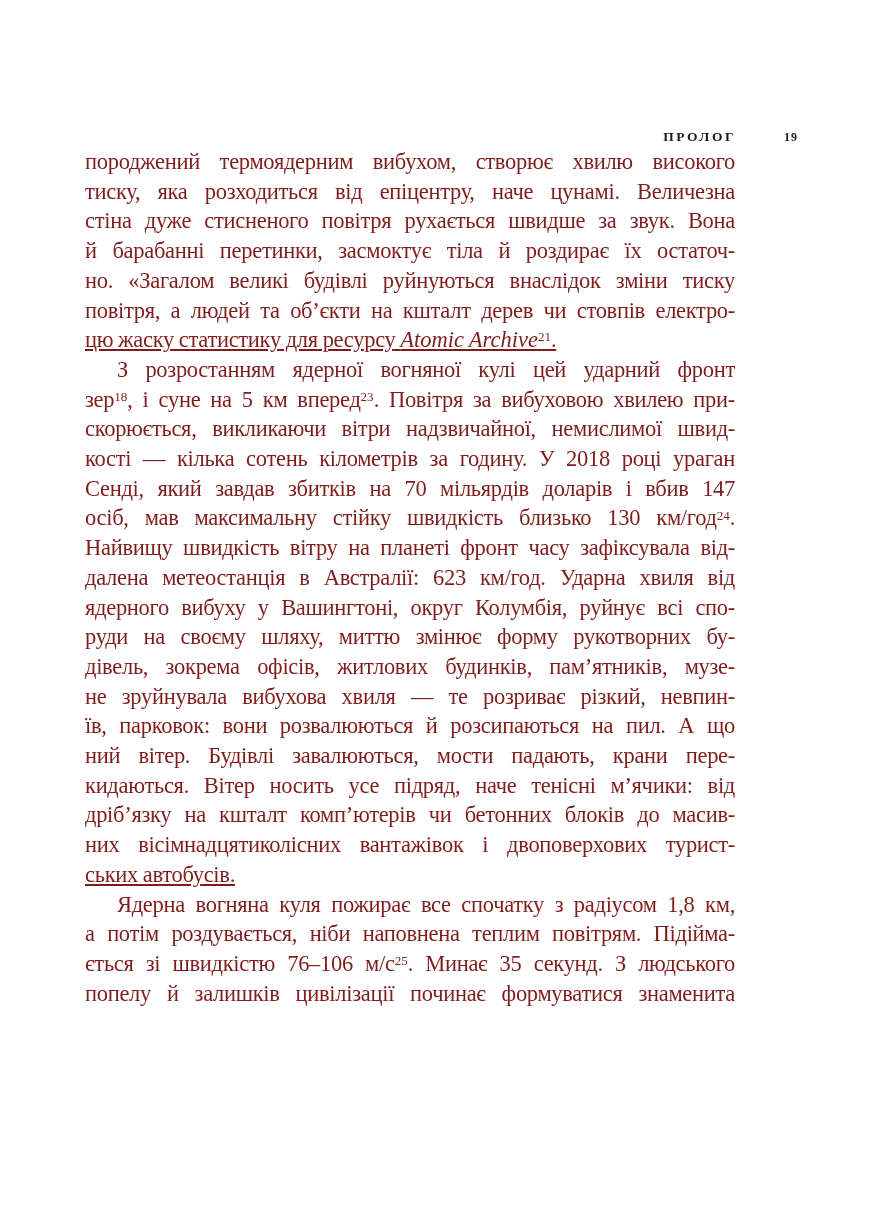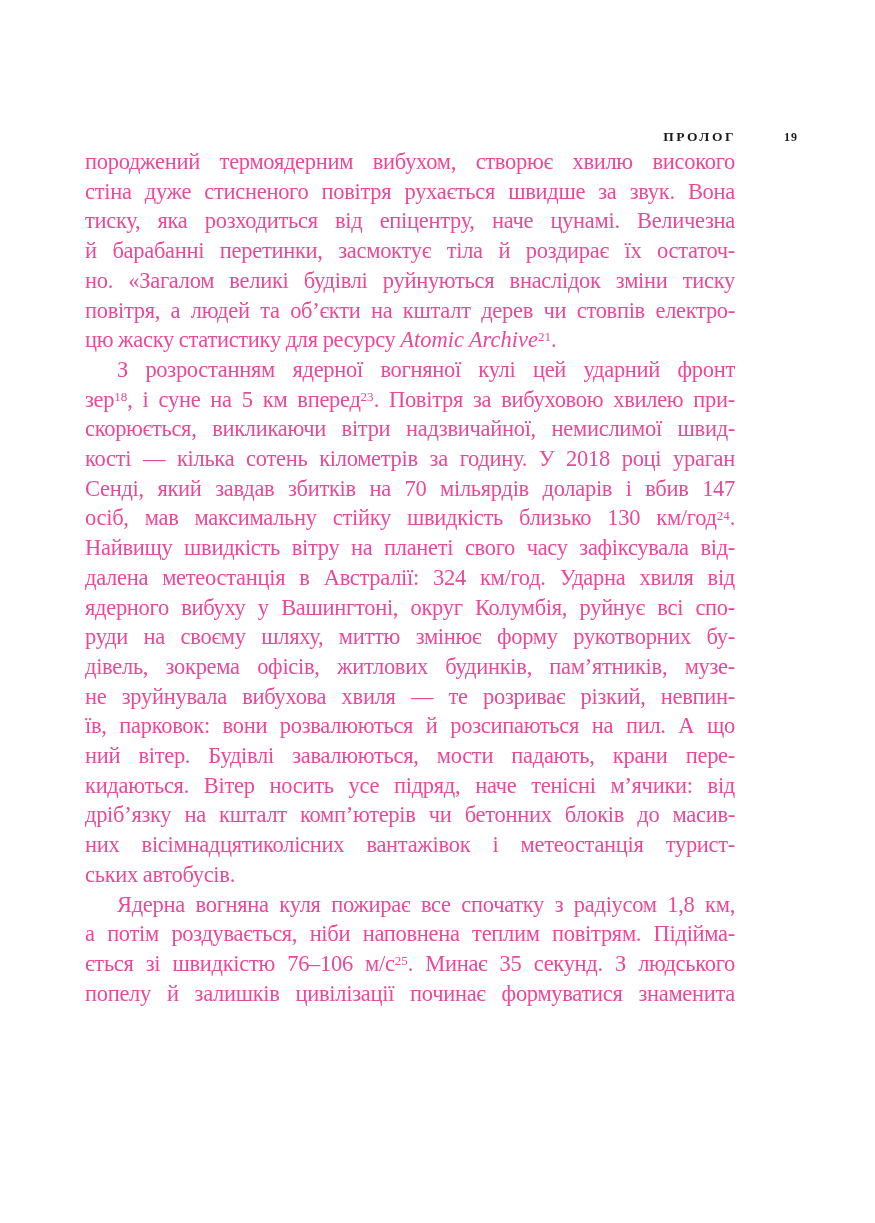--- a/index.html
+++ b/index.html
@@ -39,35 +39,36 @@
   .page-number {
     font-size: 12px;
     letter-spacing: 1px;
   }
   
   .text-column {
     position: absolute;
     left: 85px;
     top: 147px;
     width: 650px;
-    color: #ec4899;
+    color: #7f1d1d;
     font-size: 22.5px;
     line-height: 29.7px;
     letter-spacing: -0.3px;
     word-spacing: -0.5px;
   }
   .paragraph { margin: 0; }
   .line {
     text-align: justify;
     text-align-last: justify;
     text-justify: inter-word;
     white-space: normal;
   }
   .line.last-line {
     text-align-last: left;
+    text-decoration: underline;
   }
   .line.first-indent {
     text-indent: 32px;
   }
   .line em {
     font-style: italic;
     letter-spacing: 0;
   }
   .line sup {
     font-size: 0.58em;
@@ -84,45 +85,45 @@
 <div class="page">
 
   <div class="running-header">
     <span class="running-title">ПРОЛОГ</span>
     <span class="page-number">19</span>
   </div>
 
   <div class="text-column">
       <div class="paragraph">
         <div class="line">породжений термоядерним вибухом, створює хвилю високого</div>
+        <div class="line">тиску, яка розходиться від епіцентру, наче цунамі. Величезна</div>
         <div class="line">стіна дуже стисненого повітря рухається швидше за звук. Вона</div>
-        <div class="line">тиску, яка розходиться від епіцентру, наче цунамі. Величезна</div>
         <div class="line">й барабанні перетинки, засмоктує тіла й роздирає їх остаточ-</div>
         <div class="line">но. «Загалом великі будівлі руйнуються внаслідок зміни тиску</div>
         <div class="line">повітря, а людей та об’єкти на кшталт дерев чи стовпів електро-</div>
         <div class="line last-line">цю жаску статистику для ресурсу <em>Atomic Archive</em><sup>21</sup>.</div>
       </div>
       <div class="paragraph">
         <div class="line first-indent">З розростанням ядерної вогняної кулі цей ударний фронт</div>
         <div class="line">зер<sup>18</sup>, і суне на 5 км вперед<sup>23</sup>. Повітря за вибуховою хвилею при-</div>
         <div class="line">скорюється, викликаючи вітри надзвичайної, немислимої швид-</div>
         <div class="line">кості — кілька сотень кілометрів за годину. У 2018 році ураган</div>
         <div class="line">Сенді, який завдав збитків на 70 мільярдів доларів і вбив 147</div>
         <div class="line">осіб, мав максимальну стійку швидкість близько 130 км/год<sup>24</sup>.</div>
-        <div class="line">Найвищу швидкість вітру на планеті свого часу зафіксувала від-</div>
-        <div class="line">далена метеостанція в Австралії: 324 км/год. Ударна хвиля від</div>
+        <div class="line">Найвищу швидкість вітру на планеті фронт часу зафіксувала від-</div>
+        <div class="line">далена метеостанція в Австралії: 623 км/год. Ударна хвиля від</div>
         <div class="line">ядерного вибуху у Вашингтоні, округ Колумбія, руйнує всі спо-</div>
         <div class="line">руди на своєму шляху, миттю змінює форму рукотворних бу-</div>
         <div class="line">дівель, зокрема офісів, житлових будинків, пам’ятників, музе-</div>
         <div class="line">не зруйнувала вибухова хвиля — те розриває різкий, невпин-</div>
         <div class="line">їв, парковок: вони розвалюються й розсипаються на пил. А що</div>
         <div class="line">ний вітер. Будівлі завалюються, мости падають, крани пере-</div>
         <div class="line">кидаються. Вітер носить усе підряд, наче тенісні м’ячики: від</div>
         <div class="line">дріб’язку на кшталт комп’ютерів чи бетонних блоків до масив-</div>
-        <div class="line">них вісімнадцятиколісних вантажівок і метеостанція турист-</div>
+        <div class="line">них вісімнадцятиколісних вантажівок і двоповерхових турист-</div>
         <div class="line last-line">ських автобусів.</div>
       </div>
       <div class="paragraph">
         <div class="line first-indent">Ядерна вогняна куля пожирає все спочатку з радіусом 1,8 км,</div>
         <div class="line">а потім роздувається, ніби наповнена теплим повітрям. Підійма-</div>
         <div class="line">ється зі швидкістю 76–106 м/с<sup>25</sup>. Минає 35 секунд. З людського</div>
         <div class="line">попелу й залишків цивілізації починає формуватися знаменита</div>
       </div>
     </div>
 

